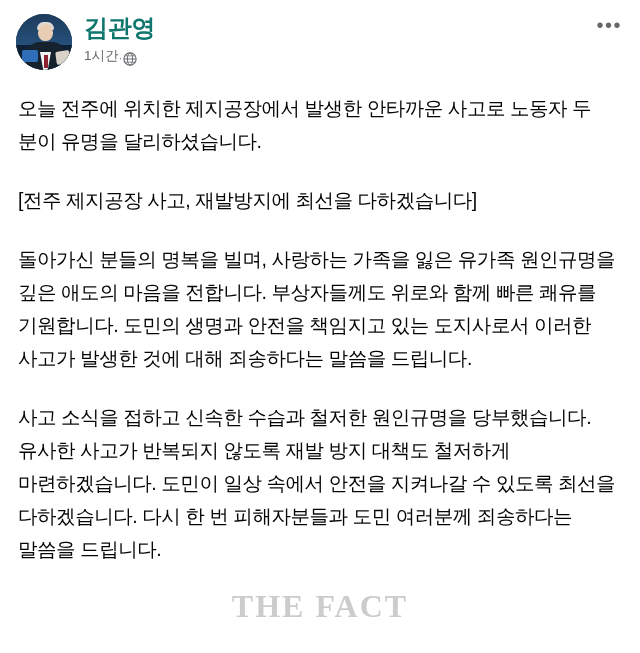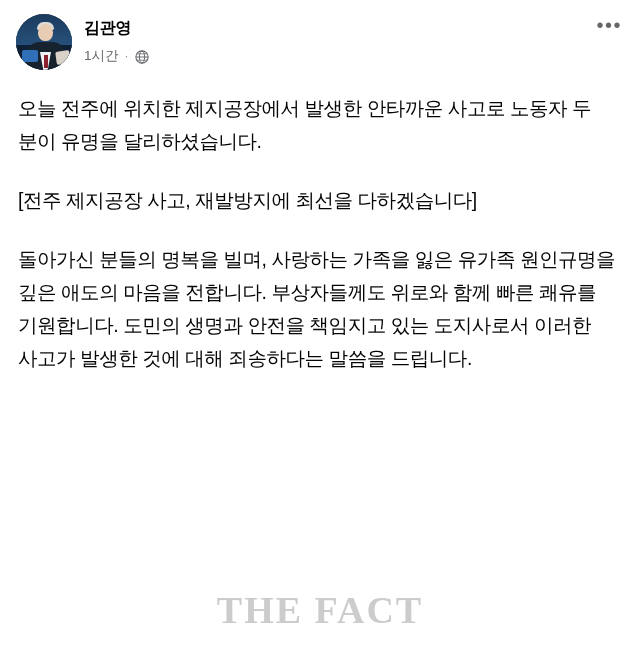--- a/index.html
+++ b/index.html
@@ -111,30 +111,30 @@
     overflow: hidden;
   }
 
   .header-text {
     padding-left: 12px;
     padding-top: 2px;
     flex: 1 1 auto;
     min-width: 0;
   }
   .author-name {
-    font-size: 16px;
+    font-size: 24px;
     font-weight: bold;
-    color: #000000;
+    color: #0f766e;
     line-height: 24px;
     letter-spacing: -0.3px;
   }
   .meta-row {
     display: flex;
-    align-items: center;
-    gap: 6px;
+    align-items: flex-end;
+    gap: 0;
     margin-top: 7px;
     font-size: 13.5px;
     color: #65676b;
   }
   .meta-sep { color: #8a8d91; font-size: 12px; }
   .globe-icon {
     width: 14px; height: 14px;
     display: inline-block;
     position: relative;
     top: 1px;
@@ -169,21 +169,21 @@
 
   
   .watermark {
     position: absolute;
     left: 0;
     right: 0;
     top: 588px;
     text-align: center;
     pointer-events: none;
     font-family: "Liberation Serif", serif;
-    font-size: 38px;
+    font-size: 32px;
     font-weight: bold;
     letter-spacing: 2px;
     color: rgba(120, 120, 120, 0.38);
     text-shadow: 0 1px 0 rgba(255,255,255,0.55);
   }
 </style>
 </head>
 <body>
 
 <div class="post">
@@ -219,17 +219,18 @@
       </div>
     </div>
 
     <div class="menu-dots">•••</div>
   </div>
 
   <div class="post-body">
     <p>오늘 전주에 위치한 제지공장에서 발생한 안타까운 사고로 노동자 두 분이 유명을 달리하셨습니다.</p>
     <p>[전주 제지공장 사고, 재발방지에 최선을 다하겠습니다]</p>
     <p>돌아가신 분들의 명복을 빌며, 사랑하는 가족을 잃은 유가족 원인규명을 깊은 애도의 마음을 전합니다. 부상자들께도 위로와 함께 빠른 쾌유를 기원합니다. 도민의 생명과 안전을 책임지고 있는 도지사로서 이러한 사고가 발생한 것에 대해 죄송하다는 말씀을 드립니다.</p>
+    <p>사고 소식을 접하고 신속한 수습과 철저한 원인규명을 당부했습니다. 유사한 사고가 반복되지 않도록 재발 방지 대책도 철저하게 마련하겠습니다. 도민이 일상 속에서 안전을 지켜나갈 수 있도록 최선을 다하겠습니다. 다시 한 번 피해자분들과 도민 여러분께 죄송하다는 말씀을 드립니다.</p>
   </div>
 
   <div class="watermark">THE FACT</div>
 
 </div>
 
 </body></html>

